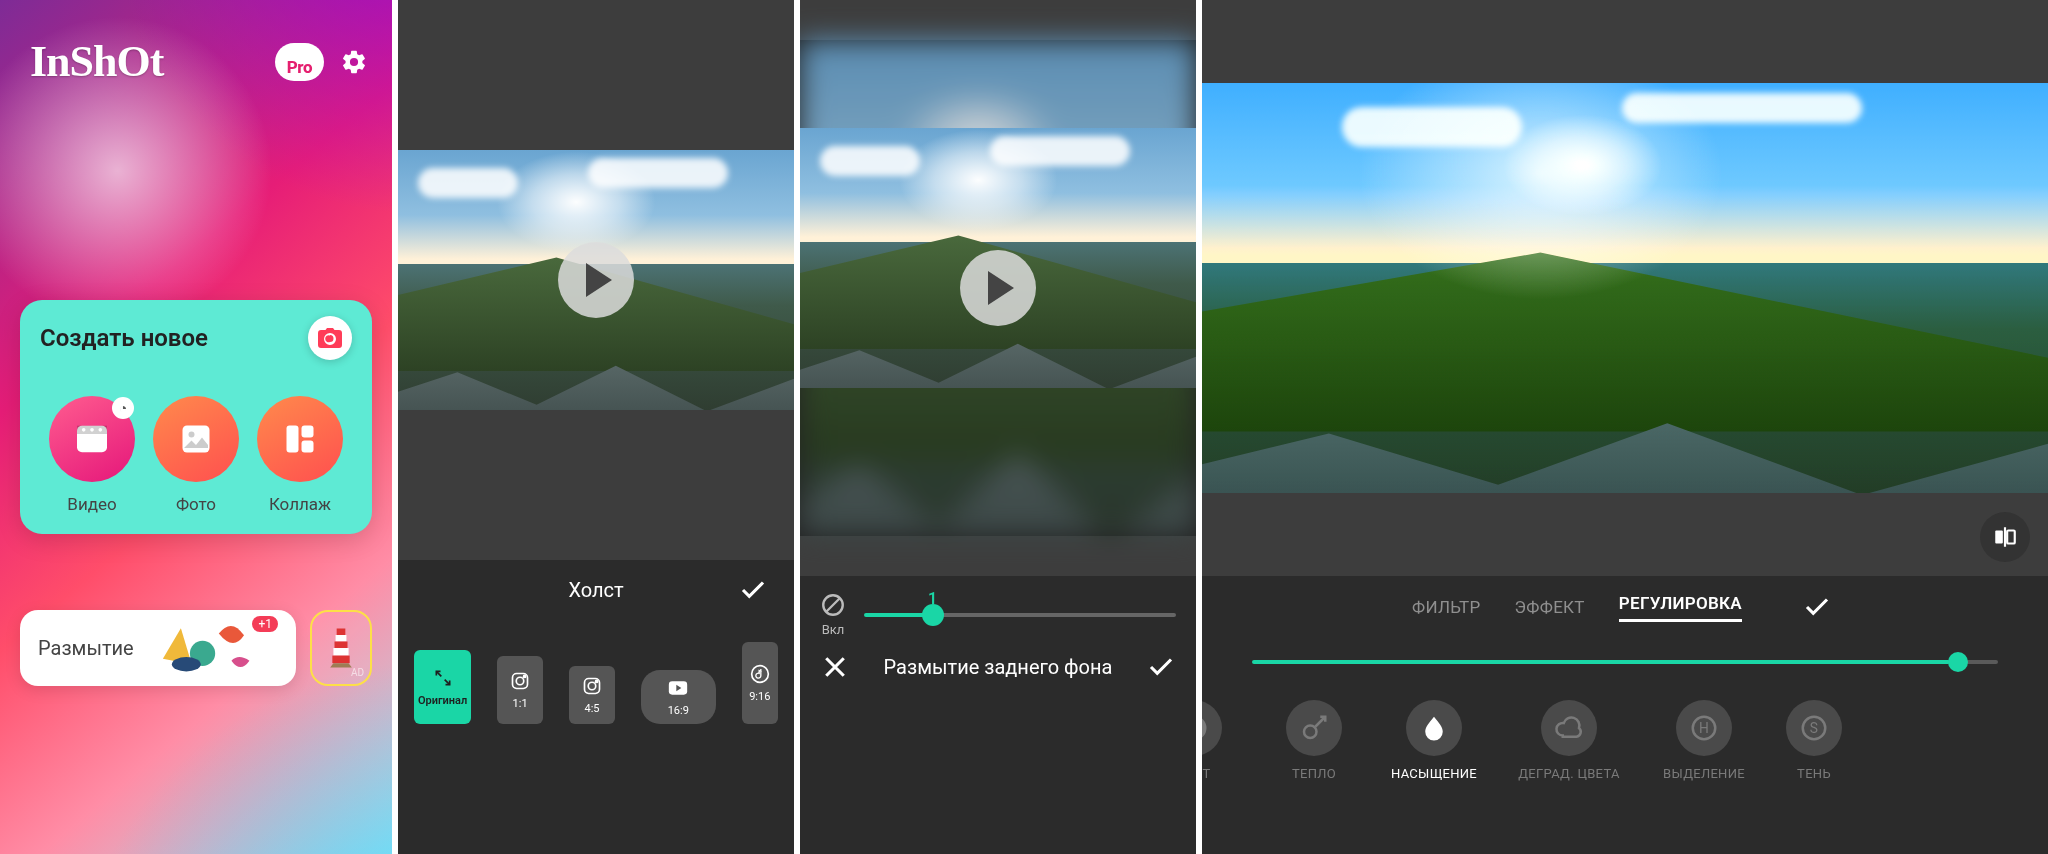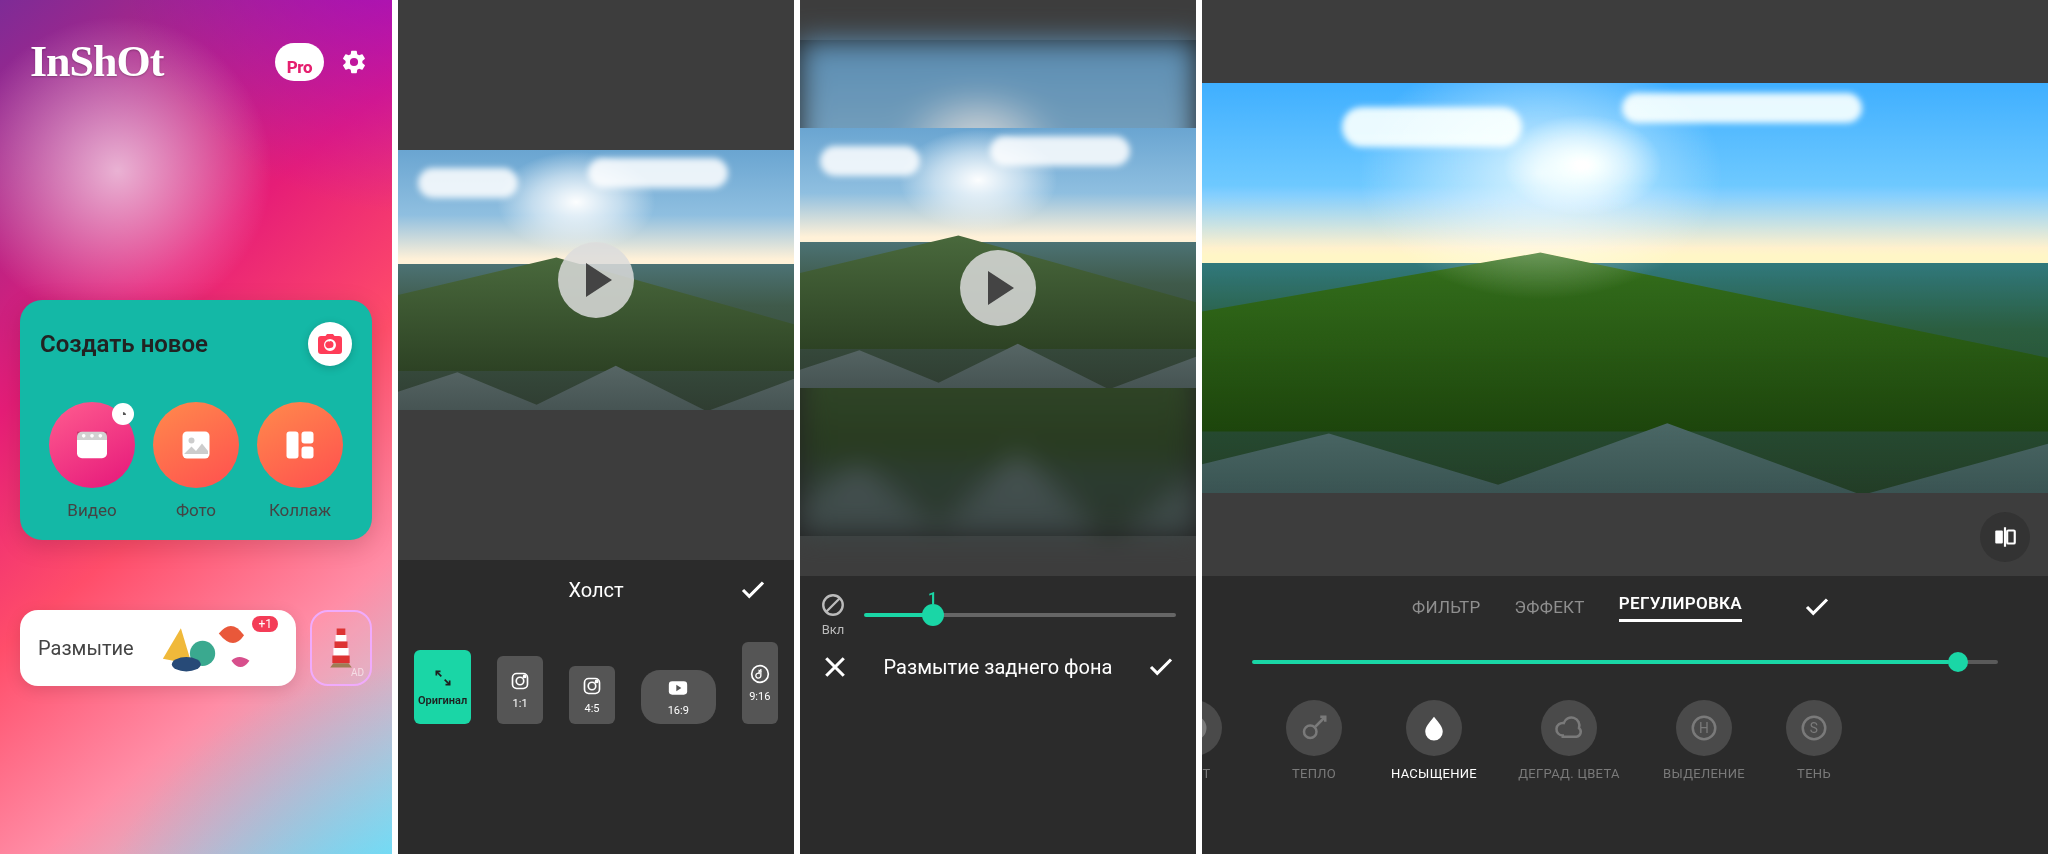--- a/index.html
+++ b/index.html
@@ -43,21 +43,21 @@
   .pro-pill {
     background: #fff; color: #e51f6f; font-weight: 800;
     font-size: 17px; padding: 14px 12px 4px; border-radius: 22px;
     letter-spacing: -0.5px;
   }
   .gear { width: 28px; height: 28px; color: #fff; }
   .gear svg { width: 100%; height: 100%; display: block; }
 
   .create-card {
     position: absolute; left: 20px; right: 20px; top: 300px;
-    background: #14b8a6; border-radius: 22px; padding: 22px 20px 20px;
+    background: #5eead4; border-radius: 22px; padding: 16px 20px 20px;
     box-shadow: 0 6px 24px rgba(0,0,0,0.15);
   }
   .create-head { display: flex; justify-content: space-between; align-items: center; }
   .create-title { font-size: 24px; font-weight: 600; color: #222; }
   .camera-circle { width: 44px; height: 44px; border-radius: 50%; background: #fff; box-shadow: 0 2px 8px rgba(0,0,0,0.18); display:flex;align-items:center;justify-content:center; color:#ff3c58; }
   .camera-circle svg { width: 24px; height: 20px; }
   .create-row { display: flex; justify-content: space-around; margin-top: 36px; }
   .create-item { text-align: center; width: 100px; }
   .create-icon {
     width: 86px; height: 86px; border-radius: 50%;
@@ -66,21 +66,21 @@
   }
   .grad-pink { background: linear-gradient(150deg, #ff5d8f 0%, #e5167a 100%); }
   .grad-orange { background: linear-gradient(150deg, #ff8a4c 0%, #ff4f4f 100%); }
   .ci-dot { position:absolute; top:1px; right:1px; width:22px;height:22px;border-radius:50%;background:#fff;display:flex;align-items:center;justify-content:center;color:#555;font-size:14px;}
   .create-label { font-size: 17px; color: #444; }
 
   .material-row { position:absolute; left:20px; right:20px; top:610px; display:flex; gap:14px; }
   .material-card { flex:1; background:#fff; border-radius:18px; height:76px; display:flex; align-items:center; padding:0 18px; font-size:20px; color:#444; box-shadow:0 4px 16px rgba(0,0,0,0.12); position:relative; overflow:hidden;}
   .material-shapes { flex:1; height:100%; position:relative; }
   .material-badge { position:absolute; top:6px; right:18px; background:#f43c57; color:#fff; font-size:12px; padding:1px 6px; border-radius:10px; }
-  .lighthouse-btn { width:62px;height:76px;border:2px solid #f0abfc;border-radius:18px; display:flex;align-items:center;justify-content:center; background:rgba(255,255,255,0.08); position:relative;}
+  .lighthouse-btn { width:62px;height:76px;border:2px solid #fde047;border-radius:18px; display:flex;align-items:center;justify-content:center; background:rgba(255,255,255,0.08); position:relative;}
   .lighthouse-btn .ad { position:absolute; right:6px; bottom:6px; font-size:10px; color:rgba(255,255,255,0.6);}
   .material-shapes svg { position:absolute; inset:0; width:100%; height:100%; }
 
   
   .p234 { width: 396px; display:flex; flex-direction:column; background:#3d3d3d; }
   .p4 { width: 846px; }
   .preview-wrap { background:#3d3d3d; display:flex; align-items:center; justify-content:center; position:relative; }
   .preview-frame { position:relative; width:100%; }
   .play-btn {
     position:absolute; top:50%; left:50%; transform:translate(-50%,-50%);

